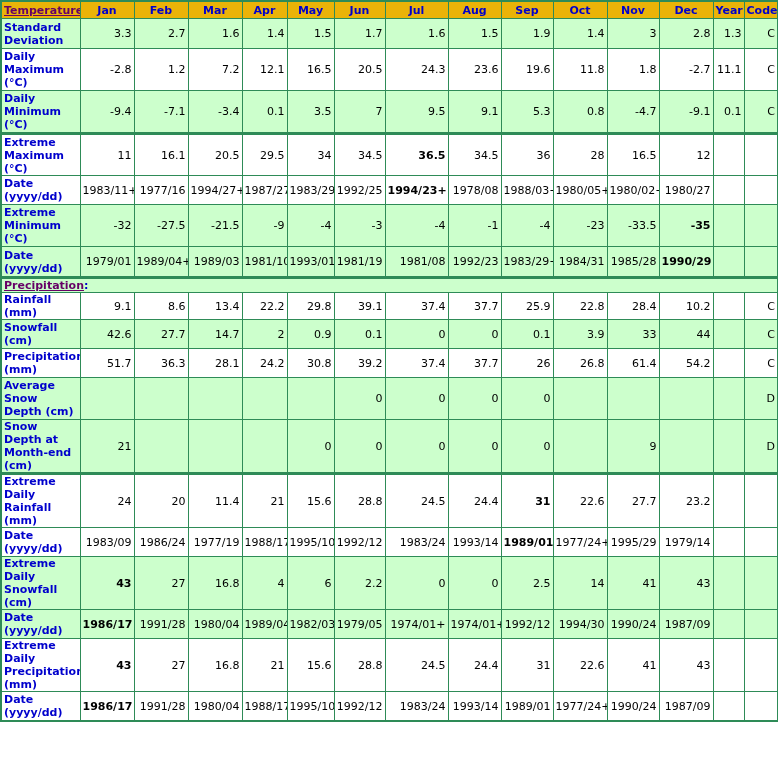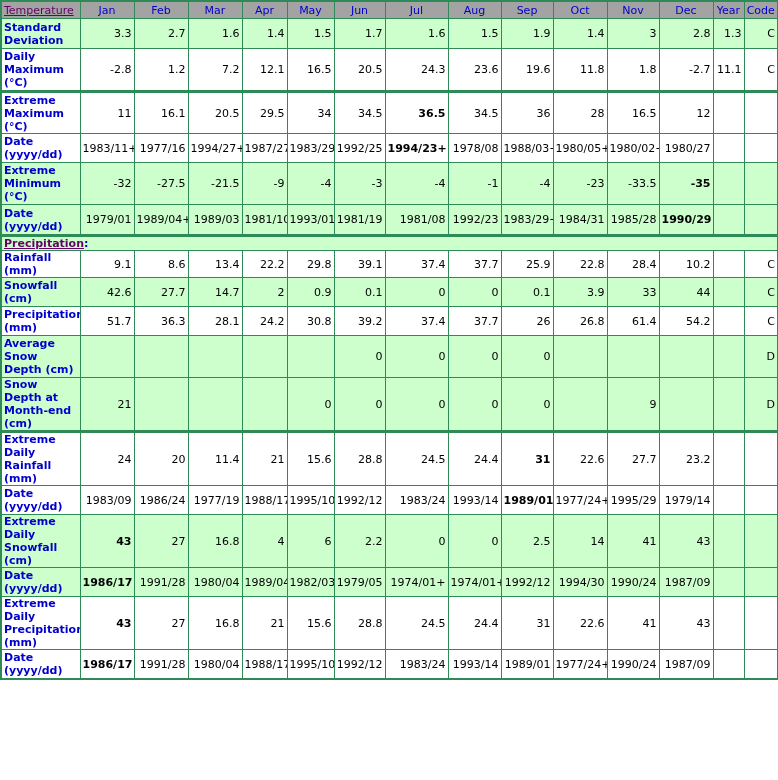--- a/index.html
+++ b/index.html
@@ -16,23 +16,23 @@
   table.climate td, table.climate th {
     border: 1px solid #2e8b57;
     padding: 0 2px;
     text-align: right;
     vertical-align: middle;
     line-height: 13px;
     overflow: hidden;
     white-space: nowrap;
   }
   table.climate th {
-    background: #a3a3a3;
+    background: #eab308;
     color: #0000cc;
-    font-weight: normal;
+    font-weight: bold;
     text-align: center;
     height: 16px;
   }
   table.climate th.section {
     text-align: left;
     color: #660066;
   }
   table.climate th.section .sec-link { color: #660066; text-decoration: underline; }
   table.climate td.label {
     text-align: left;
@@ -121,20 +121,37 @@
         <td>20.5</td>
         <td>24.3</td>
         <td>23.6</td>
         <td>19.6</td>
         <td>11.8</td>
         <td>1.8</td>
         <td>-2.7</td>
         <td>11.1</td>
         <td>C</td>
       </tr>
+      <tr class="g">
+        <td class="label" style="height: 41px;">Daily Minimum (°C)</td>
+        <td>-9.4</td>
+        <td>-7.1</td>
+        <td>-3.4</td>
+        <td>0.1</td>
+        <td>3.5</td>
+        <td>7</td>
+        <td>9.5</td>
+        <td>9.1</td>
+        <td>5.3</td>
+        <td>0.8</td>
+        <td>-4.7</td>
+        <td>-9.1</td>
+        <td>0.1</td>
+        <td>C</td>
+      </tr>
       <tr class="w thick-top">
         <td class="label" style="height: 40px;">Extreme Maximum (°C)</td>
         <td>11</td>
         <td>16.1</td>
         <td>20.5</td>
         <td>29.5</td>
         <td>34</td>
         <td>34.5</td>
         <td class="b">36.5</td>
         <td>34.5</td>

